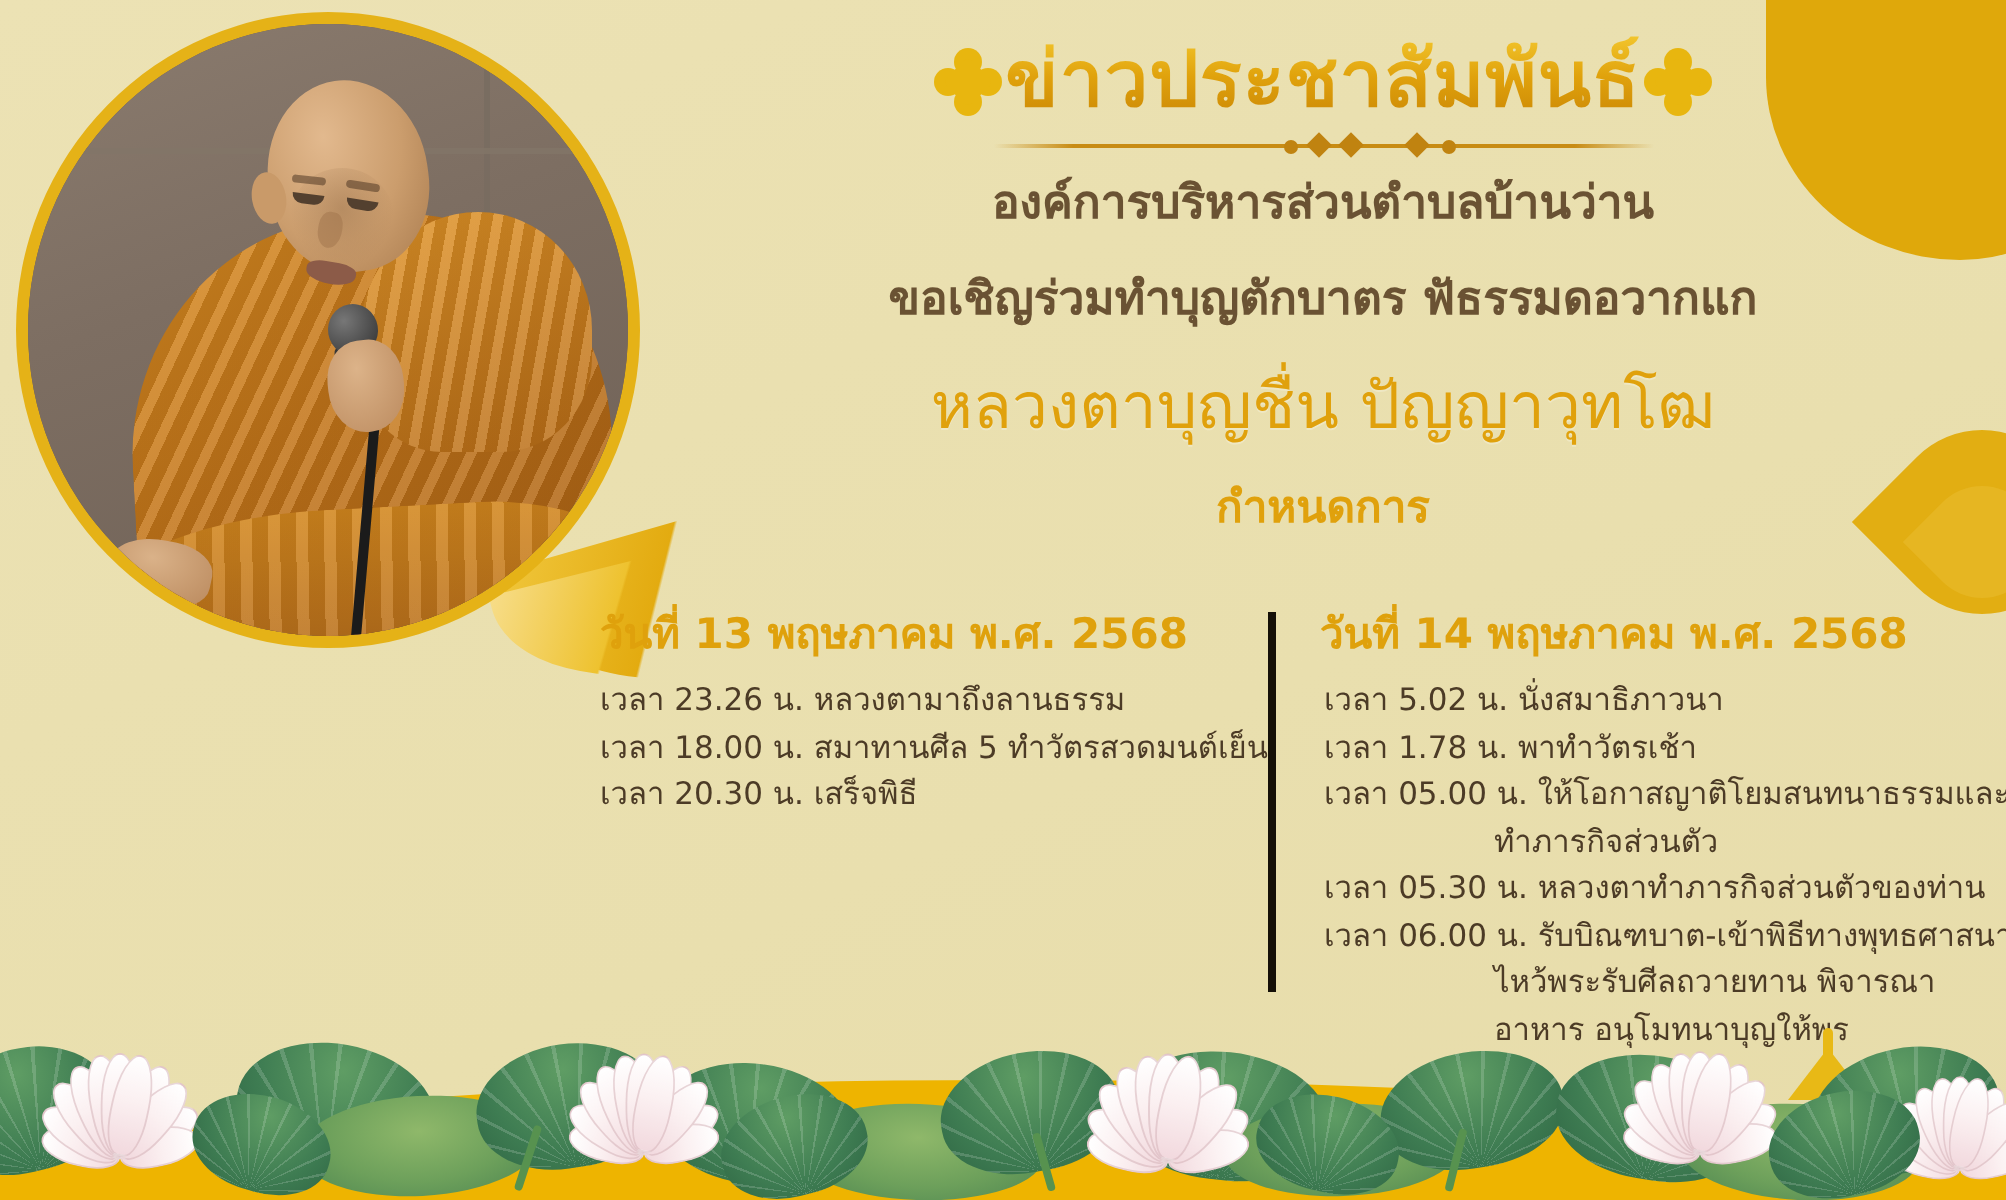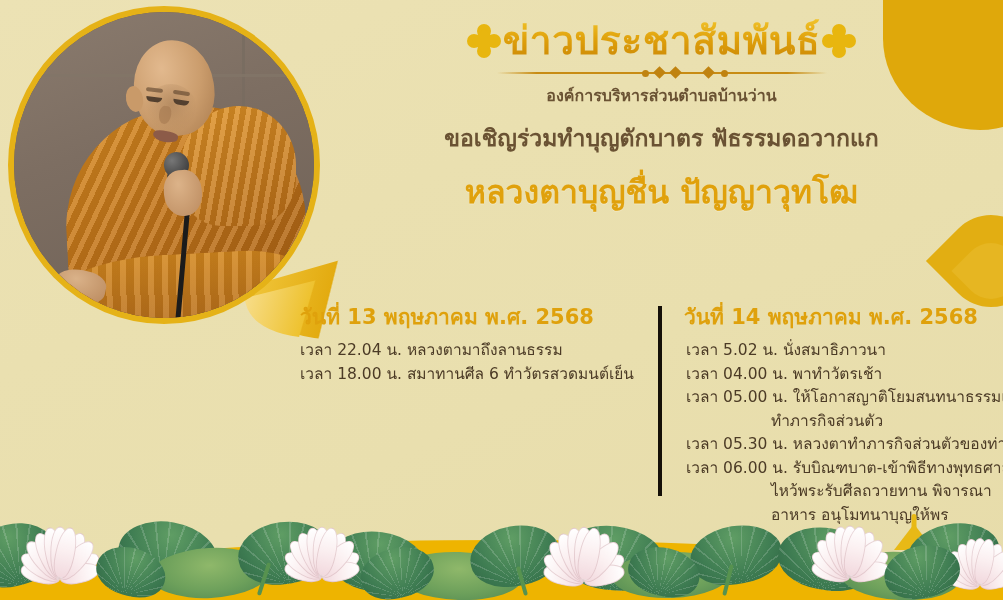--- a/index.html
+++ b/index.html
@@ -244,41 +244,41 @@
     position: absolute; top: 2.5px; width: 7px; height: 7px; border-radius: 50%;
     background: #c08310;
   }
   .title-rule .dot.o1 { left: 44%; }
   .title-rule .dot.o2 { left: 68%; }
 
   .sub-1, .sub-2, .place {
     color: #6a5233;
     font-weight: 700;
   }
-  .sub-1 { font-size: 16px; margin-top: 4px; }
+  .sub-1 { font-size: 23px; margin-top: 4px; }
   .sub-2 { font-size: 23px; margin-top: 12px; }
   .monk-name {
-    font-size: 32px; font-weight: 700; color: #e0a10c; margin-top: 10px;
+    font-size: 32px; font-weight: 400; color: #e0a10c; margin-top: 10px;
     text-shadow: 0 1px 0 rgba(255,255,255,.25);
     text-align: center;
   }
   .place { font-size: 21px; margin-top: 12px; }
   .agenda-word {
     font-size: 22px; font-weight: 700; color: #e0a10c; margin-top: 8px;
   }
 
   
   .schedule {
     position: absolute;
     left: 300px; top: 300px; right: 20px;
     display: flex;
     gap: 0;
   }
   .col { position: relative; }
-  .col-1 { width: 348px; padding-right: 24px; }
+  .col-1 { width: 348px; padding-right: 0; }
   .col-2 { width: 330px; padding-left: 24px; }
   .col-divider {
     width: 0; border-left: 4px solid #151008;
     height: 190px; margin: 6px 0 0 0;
     flex: 0 0 auto;
   }
   .day-title {
     font-size: 21px; font-weight: 700; color: #dfa10c; margin-bottom: 6px;
   }
   .col-2 .day-title { margin-left: -2px; }
@@ -430,39 +430,41 @@
       <span class="dot o1"></span>
       <span class="dia d1"></span>
       <span class="dia d2"></span>
       <span class="dia d3"></span>
       <span class="dot o2"></span>
     </div>
 
     <div class="sub-1">องค์การบริหารส่วนตำบลบ้านว่าน</div>
     <div class="sub-2">ขอเชิญร่วมทำบุญตักบาตร ฟัธรรมดอวากแก</div>
     <div class="monk-name">หลวงตาบุญชื่น ปัญญาวุทโฒ</div>
+    <div class="agenda-word">กำหนดการ</div>
   </div>
 
   <div class="schedule">
 
     <div class="col col-1">
       <div class="day-title">วันที่ 13 พฤษภาคม พ.ศ. 2568</div>
       <div id="day1-items">
-          <div class="item"><span>เวลา 22.04 น. หลวงตามาถึงลานธรรม</span></div>
-          <div class="item"><span>เวลา 18.00 น. สมาทานศีล 6 ทำวัตรสวดมนต์เย็น</span></div>
+          <div class="item"><span>เวลา 23.26 น. หลวงตามาถึงลานธรรม</span></div>
+          <div class="item"><span>เวลา 18.00 น. สมาทานศีล 5 ทำวัตรสวดมนต์เย็น</span></div>
+          <div class="item"><span>เวลา 20.30 น. เสร็จพิธี</span></div>
         </div>
     </div>
 
     <div class="col-divider"></div>
 
     <div class="col col-2">
       <div class="day-title">วันที่ 14 พฤษภาคม พ.ศ. 2568</div>
       <div id="day2-items">
           <div class="item"><span>เวลา 5.02 น. นั่งสมาธิภาวนา</span></div>
-          <div class="item"><span>เวลา 04.00 น. พาทำวัตรเช้า</span></div>
+          <div class="item"><span>เวลา 1.78 น. พาทำวัตรเช้า</span></div>
           <div class="item"><span>เวลา 05.00 น. ให้โอกาสญาติโยมสนทนาธรรมและ</span><span class="cont">ทำภารกิจส่วนตัว</span></div>
           <div class="item"><span>เวลา 05.30 น. หลวงตาทำภารกิจส่วนตัวของท่าน</span></div>
           <div class="item"><span>เวลา 06.00 น. รับบิณฑบาต-เข้าพิธีทางพุทธศาสนา</span><span class="cont">ไหว้พระรับศีลถวายทาน พิจารณา</span><span class="cont">อาหาร อนุโมทนาบุญให้พร</span></div>
         </div>
     </div>
   </div>
 
   <div class="lotus-band">
     <div class="band-gold"></div>
 

